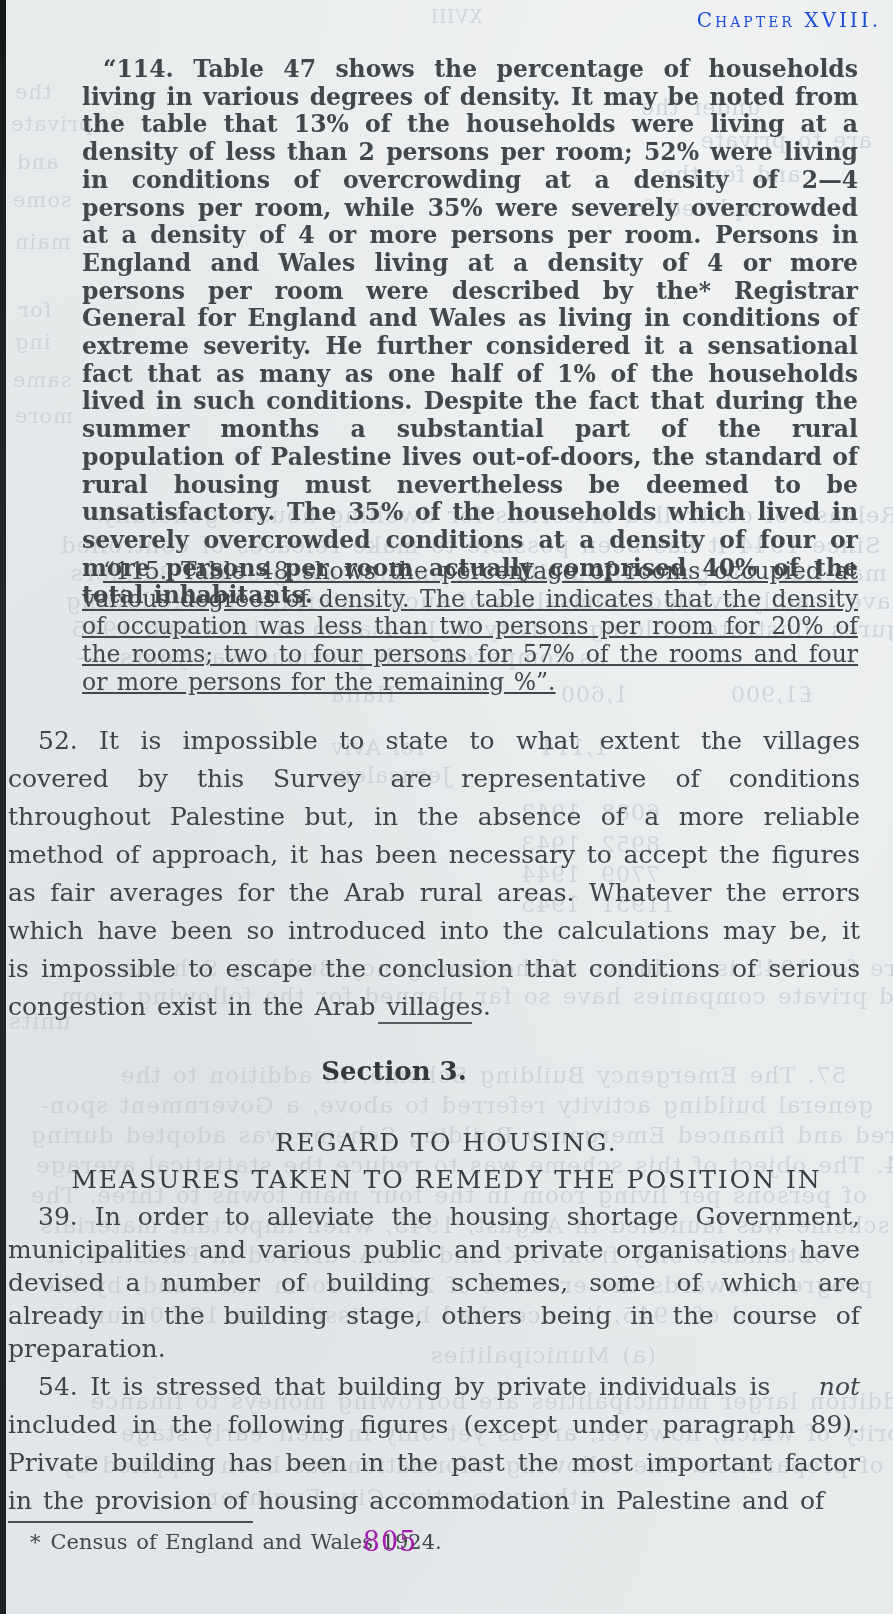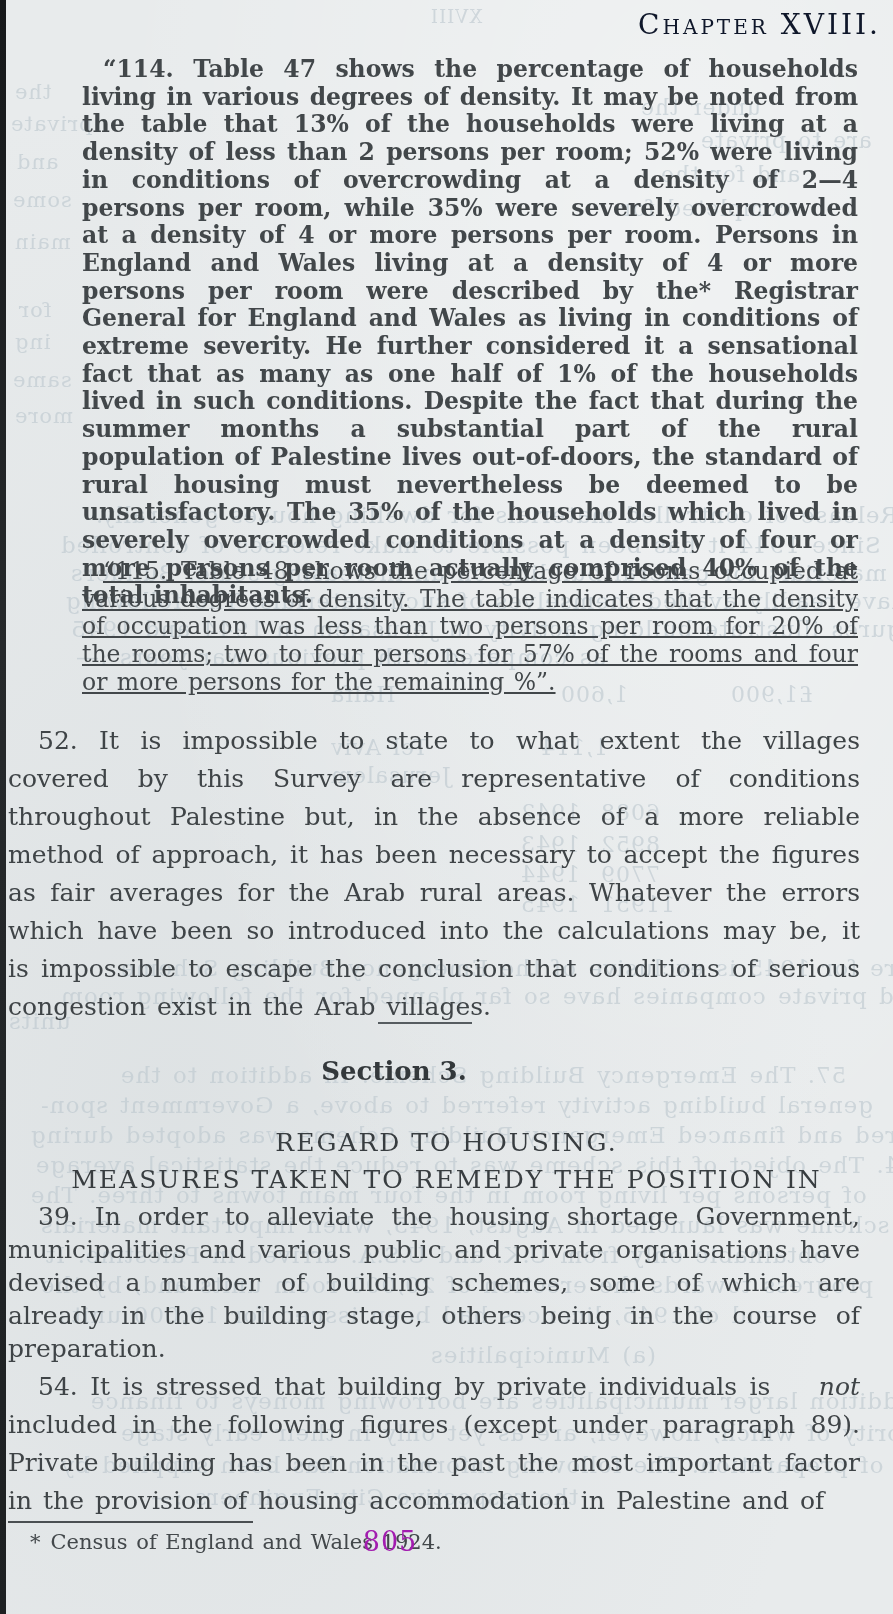--- a/index.html
+++ b/index.html
@@ -9,22 +9,22 @@
     background:
       radial-gradient(ellipse at 75% 15%, rgba(255,255,255,.35), transparent 60%),
       radial-gradient(ellipse at 20% 70%, rgba(186,195,199,.22), transparent 65%),
       #e8ebec;
   }
   .page{position:relative;width:893px;height:1614px;}
   .gutter{position:absolute;left:0;top:0;width:6px;height:1614px;
     background:linear-gradient(180deg,#16181a,#26292b 40%,#1d2022);}
   .chapter{
     position:absolute;top:8px;right:12px;
-    font-variant:small-caps;font-size:28px;letter-spacing:3px;
-    color:#0f172a;font-weight:400;
+    font-variant:small-caps;font-size:20px;letter-spacing:3px;
+    color:#1d4ed8;font-weight:400;
   }
   .quote{
     position:absolute;left:82px;width:776px;margin:0;
     font-size:23.5px;line-height:27.7px;text-align:justify;
     color:#42474a;text-indent:21px;word-spacing:2px;
   }
   .q114{top:56px;font-weight:bold;}
   .q115{top:558px;text-decoration:underline;}
   .body{
     position:absolute;left:8px;width:852px;margin:0;

